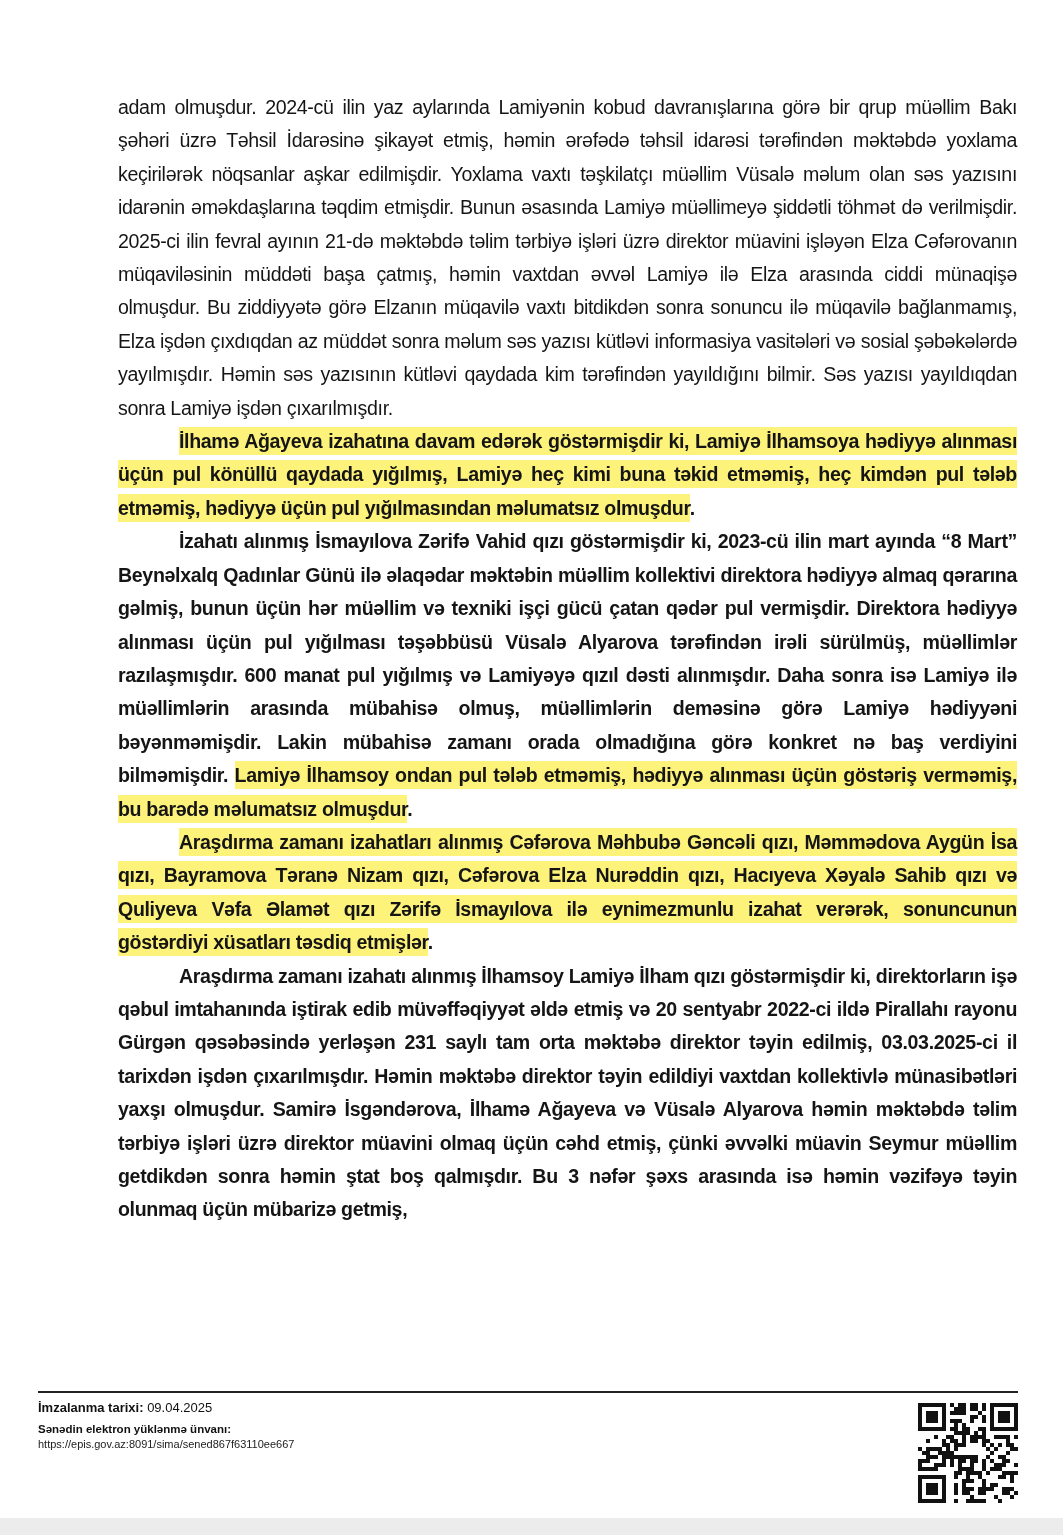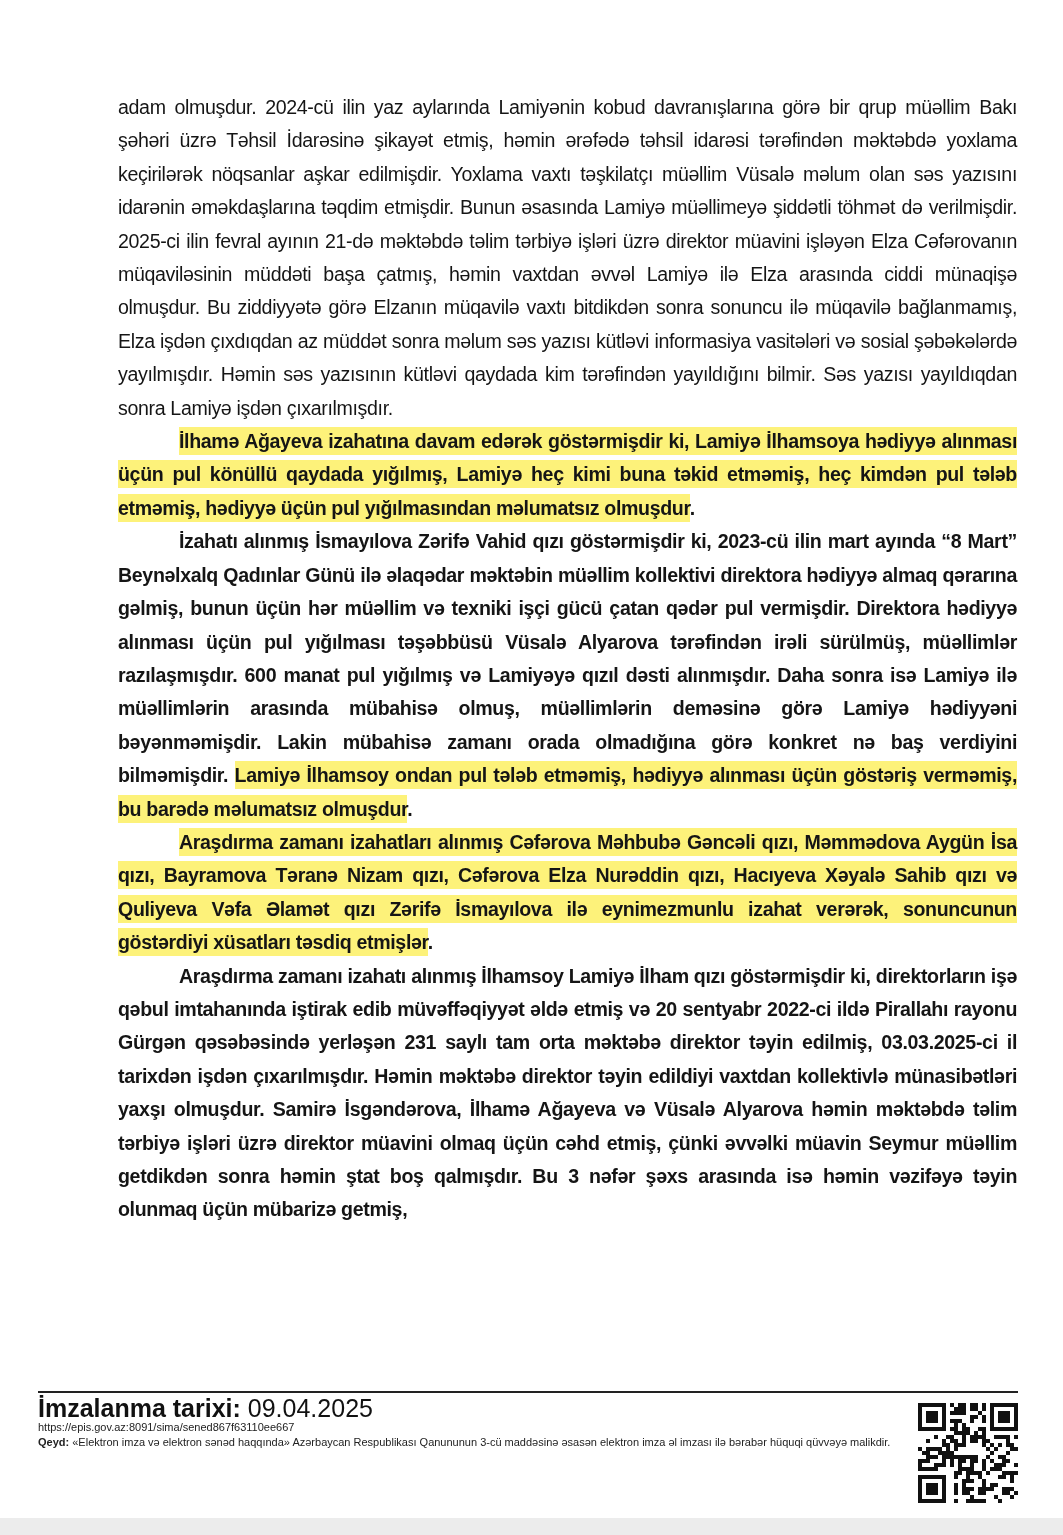--- a/index.html
+++ b/index.html
@@ -13,21 +13,21 @@
       font-family: "Liberation Sans Narrow", "Liberation Sans", sans-serif;
       font-size: 19.6px; line-height: 33.4px; letter-spacing: -0.35px;
       text-align: justify; color: #151515;
     }
     .body-text p { margin: 0; }
     .indent { text-indent: 61px; font-weight: bold; }
     .indent2 { text-indent: 75px; }
     mark.hl { background: #fdf27a; color: inherit; padding: 3px 0; }
     .footer-rule { position: absolute; left: 38px; top: 1391px; width: 980px; height: 2px; background: #222; }
     .footer { position: absolute; left: 38px; top: 1396px; width: 870px; }
-    .f-line-big { font-size: 25px; line-height: 24px; color: #111; white-space: nowrap; }
+    .f-line-big { font-size: 13px; line-height: 24px; color: #111; white-space: nowrap; }
     .f-line-big b { font-weight: bold; }
     .f-small-b { font-size: 11.5px; font-weight: bold; line-height: 15px; margin-top: 2px; }
     .f-small { font-size: 11px; line-height: 15px; color: #222; }
     .qr { position: absolute; left: 918px; top: 1403px; width: 100px; height: 100px; }
     .bottom-strip { position: absolute; left: 0; top: 1518px; width: 1063px; height: 17px; background: #ececec; }
   </style>
 </head>
 <body>
 
 <div class="page">
@@ -40,25 +40,22 @@
       <p class="indent"><span>Araşdırma zamanı izahatı alınmış İlhamsoy Lamiyə İlham qızı göstərmişdir ki, direktorların işə qəbul imtahanında iştirak edib müvəffəqiyyət əldə etmiş və 20 sentyabr 2022-ci ildə Pirallahı rayonu Gürgən qəsəbəsində yerləşən 231 saylı tam orta məktəbə direktor təyin edilmiş, 03.03.2025-ci il tarixdən işdən çıxarılmışdır. Həmin məktəbə direktor təyin edildiyi vaxtdan kollektivlə münasibətləri yaxşı olmuşdur. Samirə İsgəndərova, İlhamə Ağayeva və Vüsalə Alyarova həmin məktəbdə təlim tərbiyə işləri üzrə direktor müavini olmaq üçün cəhd etmiş, çünki əvvəlki müavin Seymur müəllim getdikdən sonra həmin ştat boş qalmışdır. Bu 3 nəfər şəxs arasında isə həmin vəzifəyə təyin olunmaq üçün mübarizə getmiş,</span></p>
     </div>
 
   <div class="footer-rule"></div>
 
   <div class="footer">
     <div class="f-line-big">
       <b>İmzalanma tarixi:</b>
       <span>09.04.2025</span>
     </div>
+    <div class="f-small-b">Sənədin elektron yüklənmə ünvanı:</div>
     <div class="f-small">https://epis.gov.az:8091/sima/sened867f63110ee667</div>
-    <div class="f-small">
-      <b>Qeyd:</b>
-      <span>«Elektron imza və elektron sənəd haqqında» Azərbaycan Respublikası Qanununun 3-cü maddəsinə əsasən elektron imza əl imzası ilə bərabər hüquqi qüvvəyə malikdir.</span>
-    </div>
   </div>
 
   <div class="qr">
     <svg id="qr-svg" width="100" height="100" viewBox="0 0 25 25" shape-rendering="crispEdges">
         <rect x="0" y="0" width="1" height="1" fill="#111"></rect>
         <rect x="1" y="0" width="1" height="1" fill="#111"></rect>
         <rect x="2" y="0" width="1" height="1" fill="#111"></rect>
         <rect x="3" y="0" width="1" height="1" fill="#111"></rect>
         <rect x="4" y="0" width="1" height="1" fill="#111"></rect>
         <rect x="5" y="0" width="1" height="1" fill="#111"></rect>

